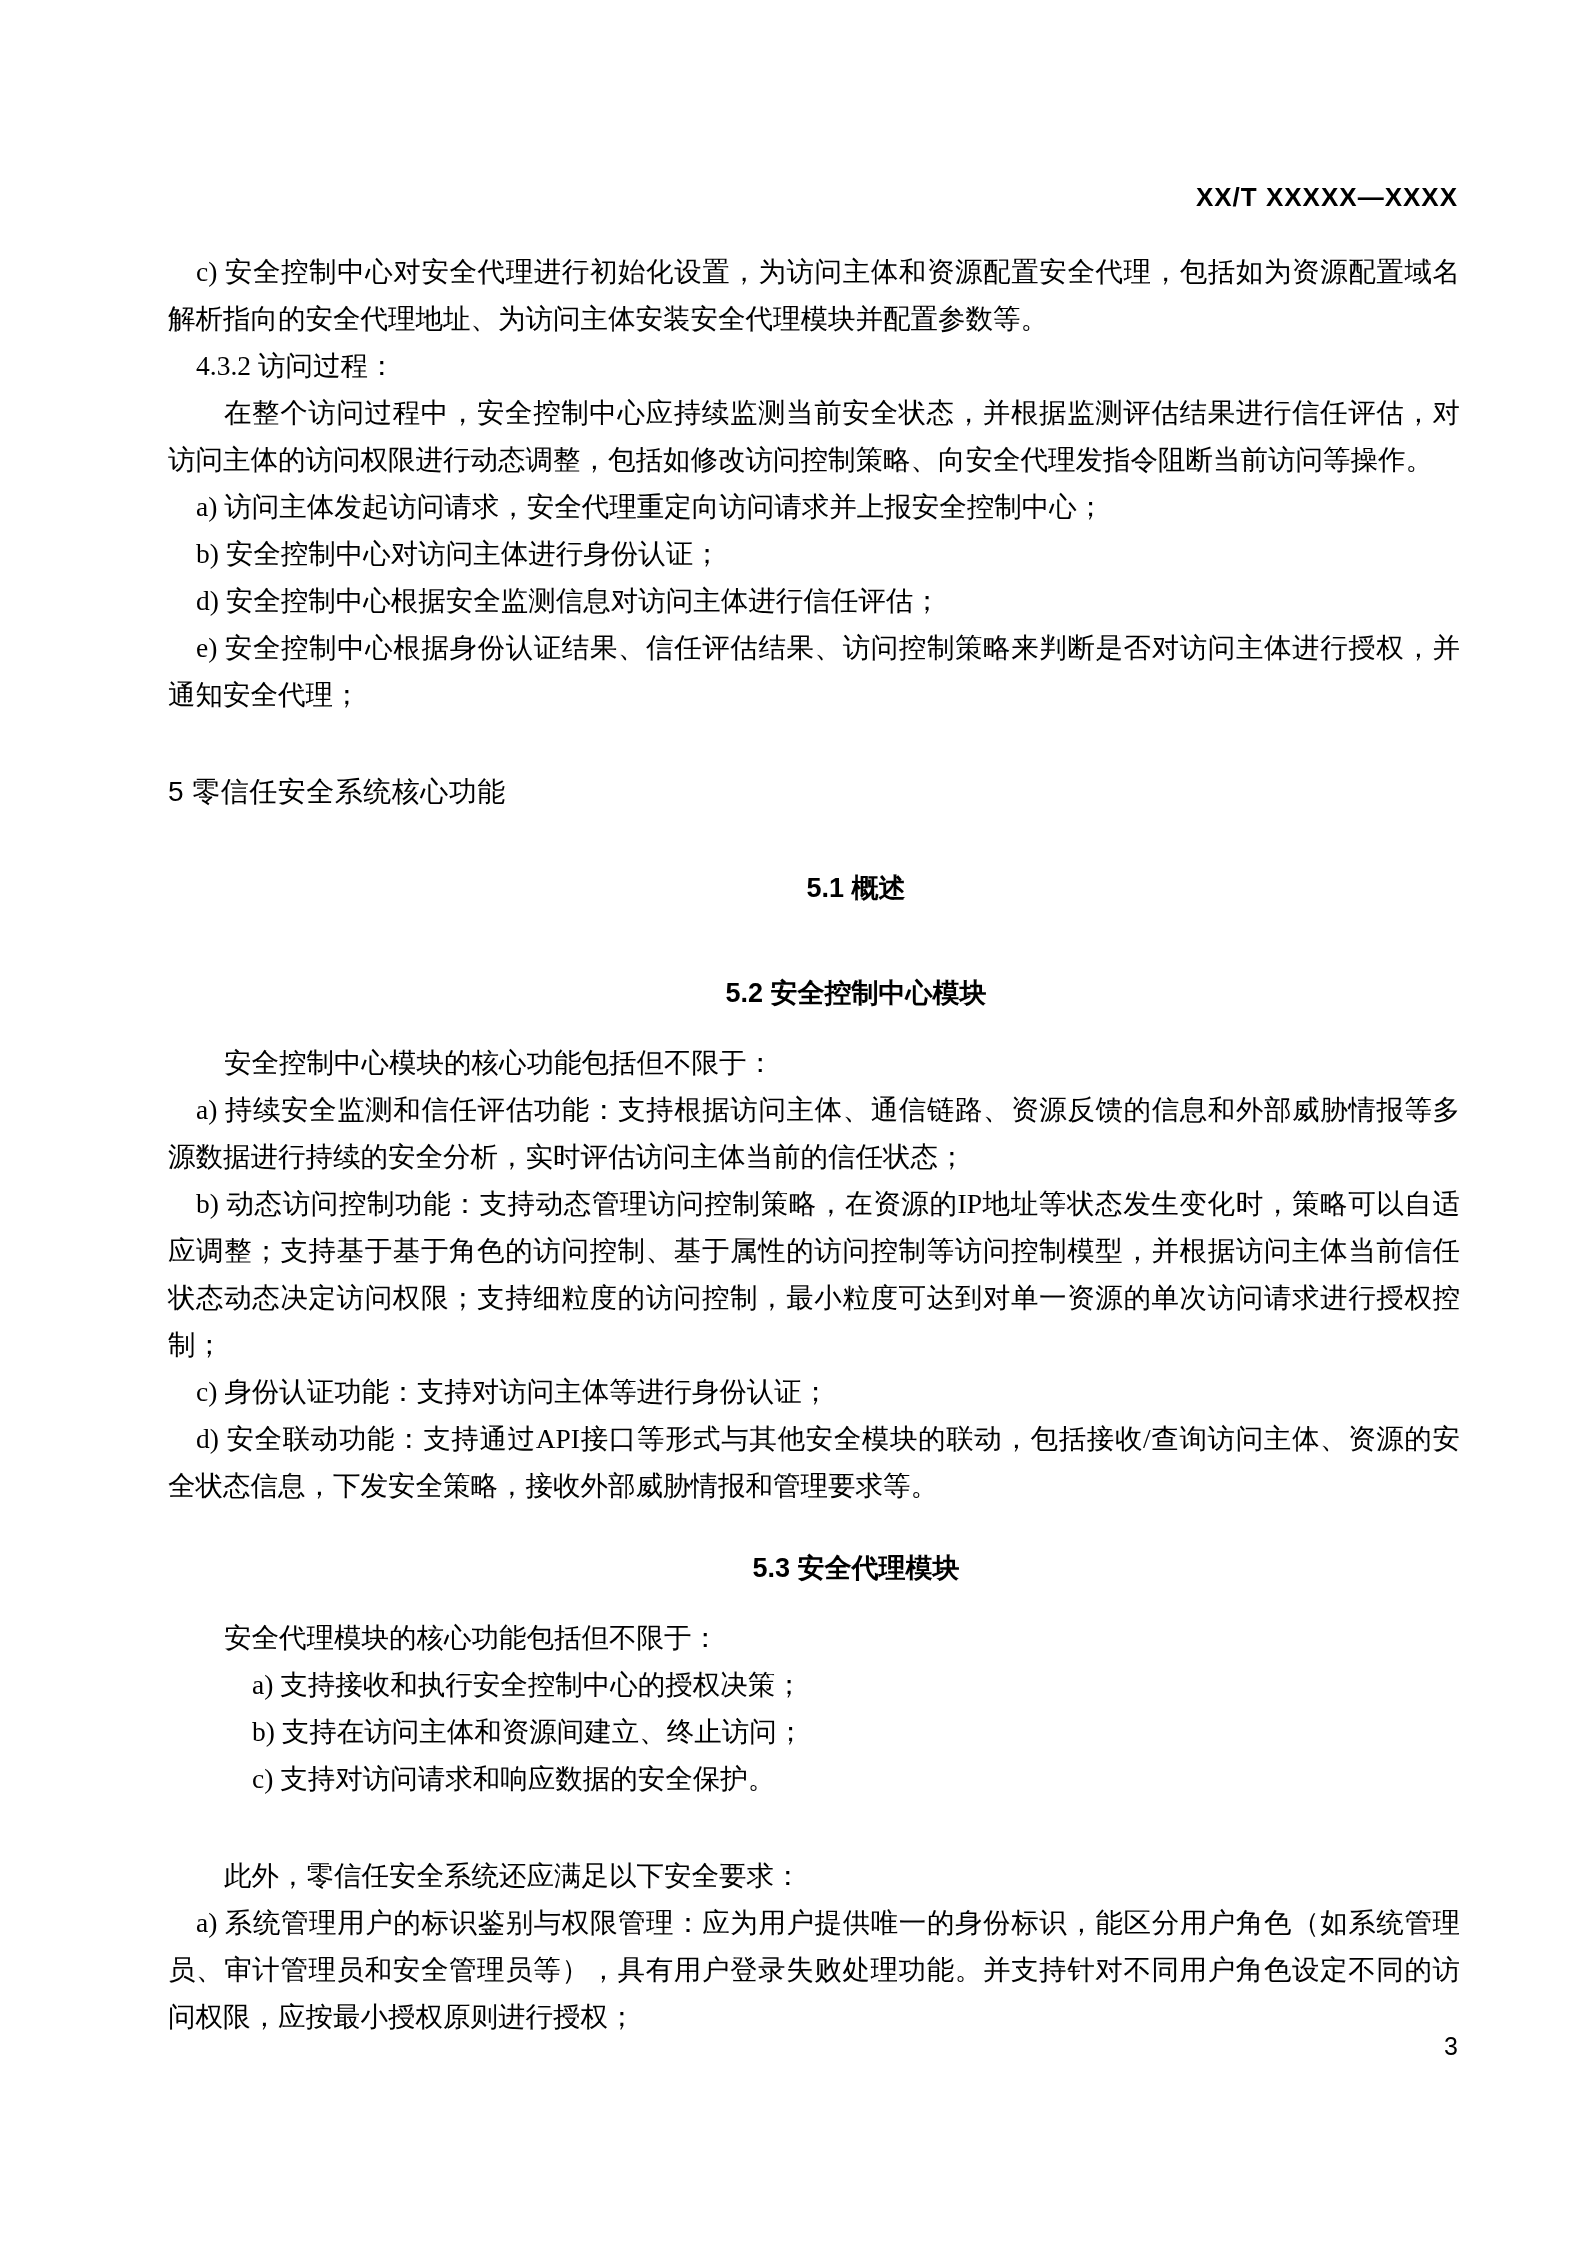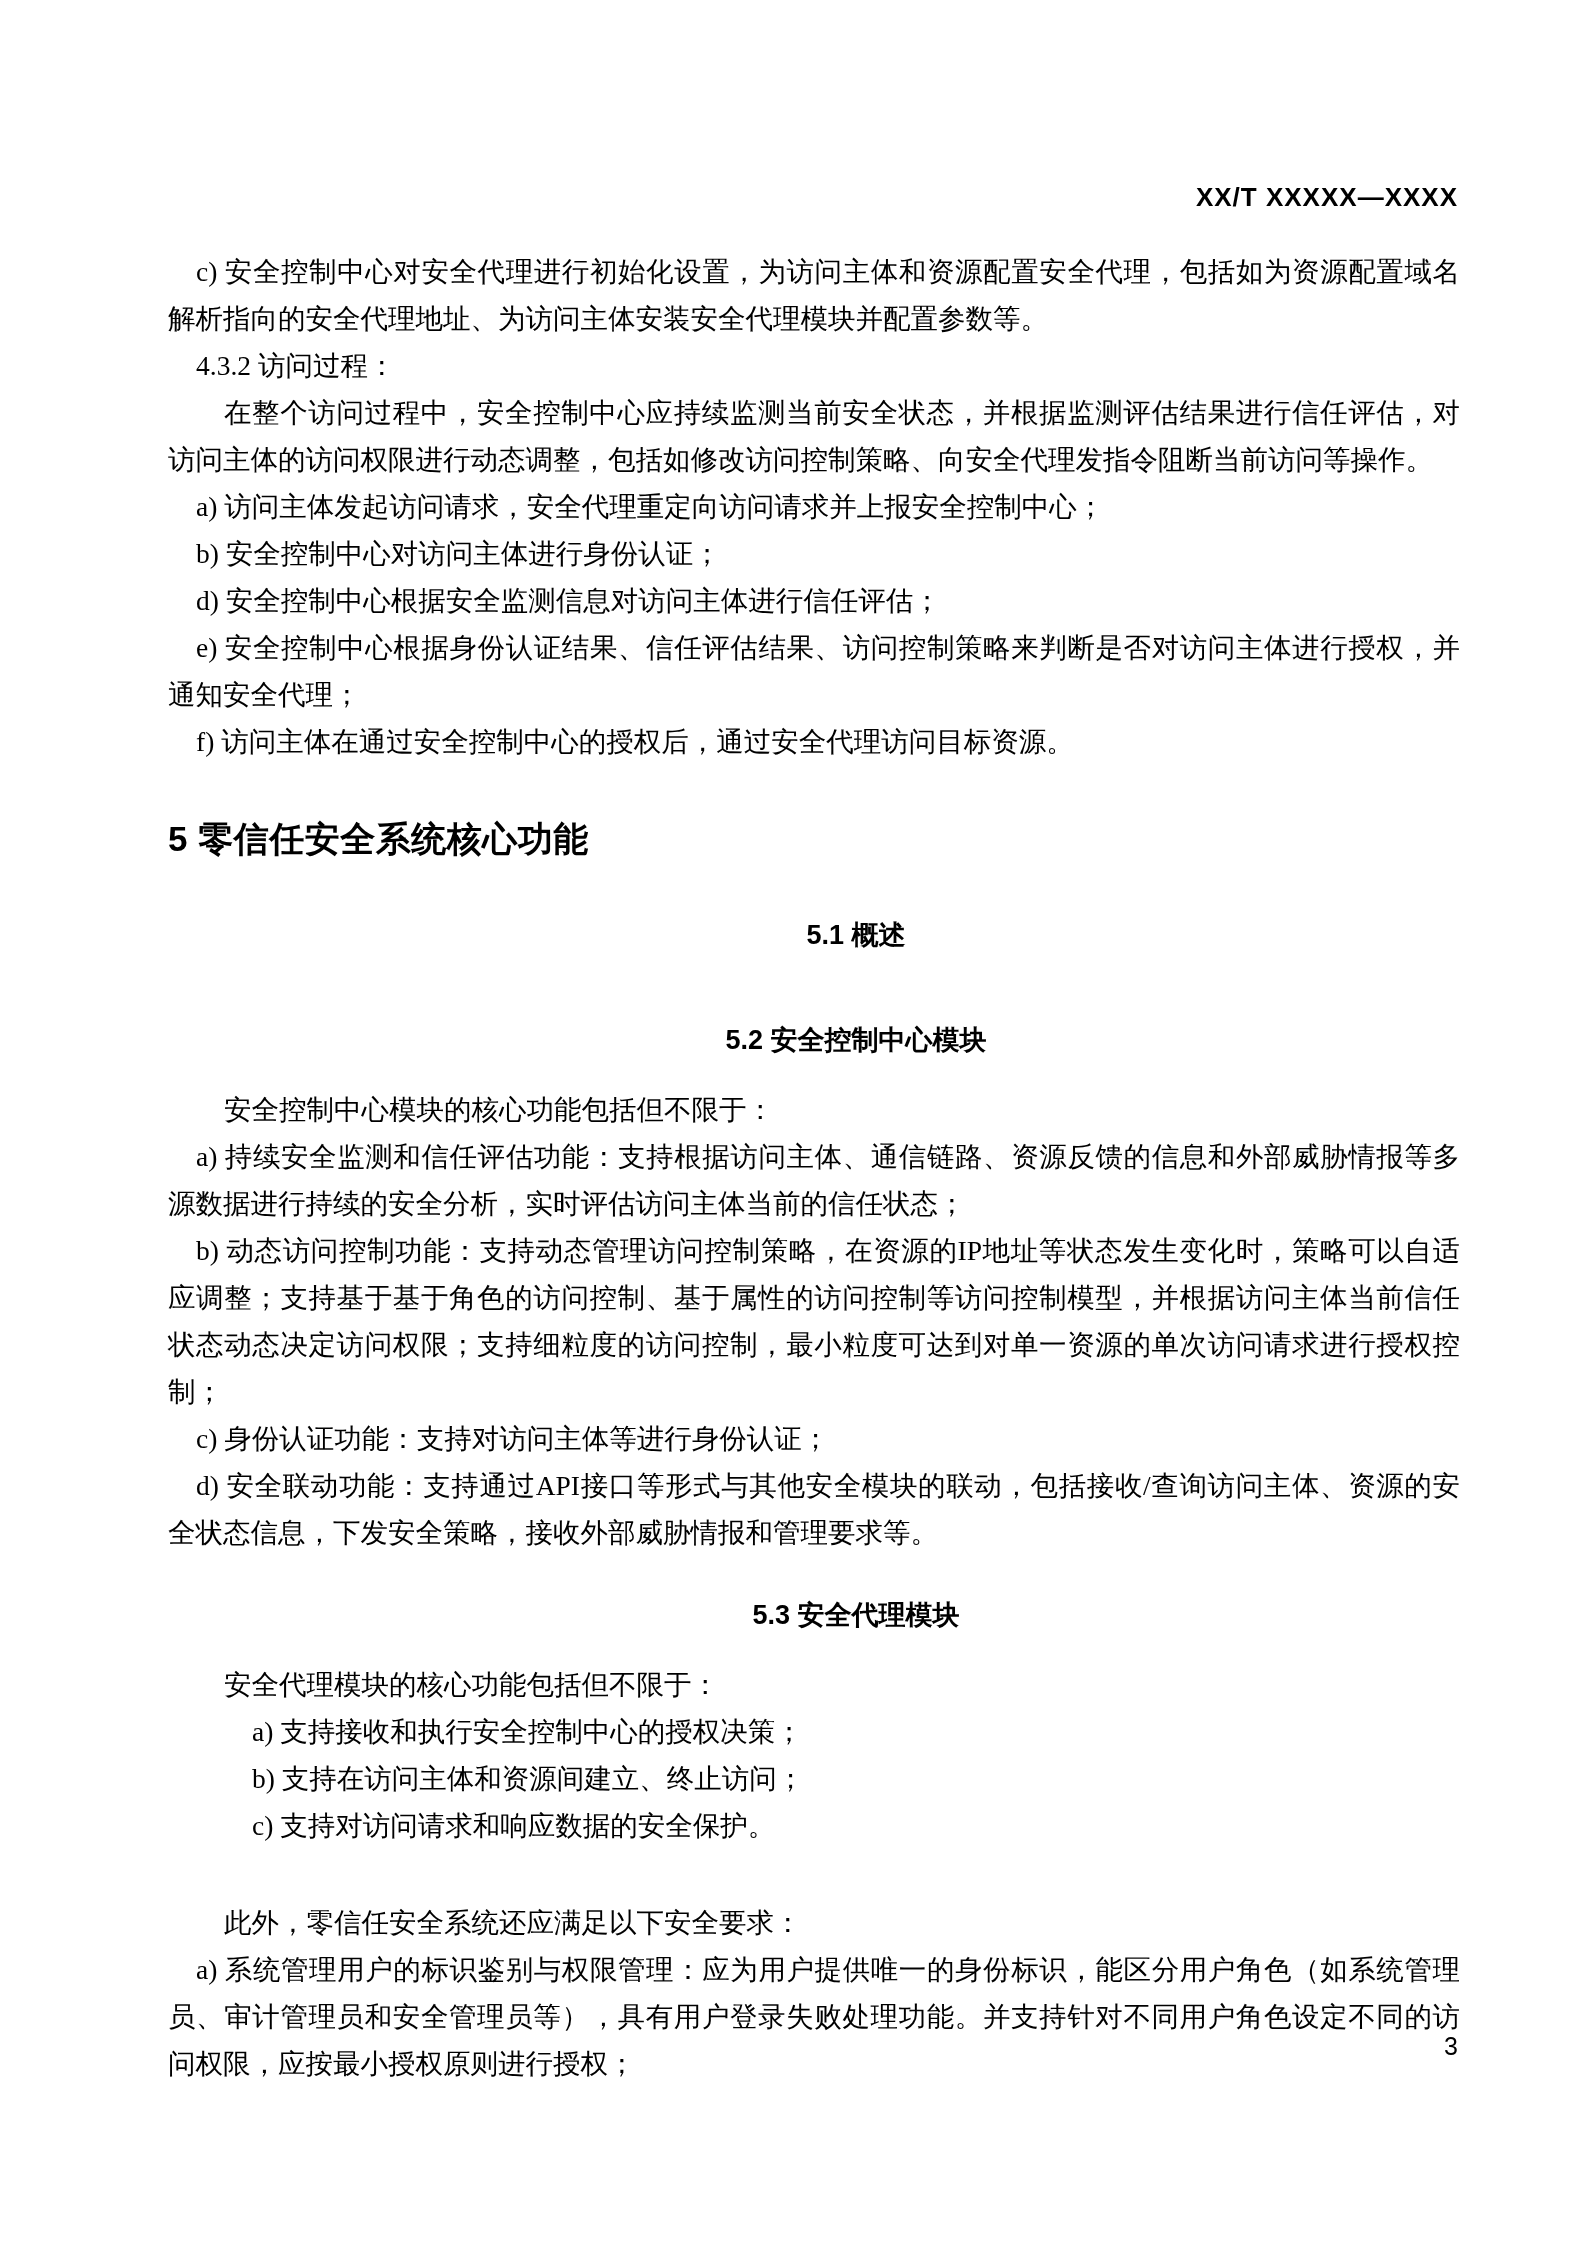--- a/index.html
+++ b/index.html
@@ -63,22 +63,22 @@
   p.list-flush { text-indent: 28px; }
   
   p.sublist {
     padding-left: 84px;
     text-indent: 0;
   }
 
   h1.sec {
     margin: 0;
     font-family: "Liberation Sans", "DejaVu Sans", sans-serif;
-    font-weight: bold;
-    font-size: 35px;
+    font-weight: normal;
+    font-size: 28px;
     line-height: 47px;
     letter-spacing: 0.5px;
   }
   h2.subsec {
     margin: 0;
     padding-left: 84px;
     font-family: "Liberation Sans", "DejaVu Sans", sans-serif;
     font-weight: bold;
     font-size: 27px;
     line-height: 47px;
@@ -111,21 +111,20 @@
     <p class="list-hang">c)  安全控制中心对安全代理进行初始化设置，为访问主体和资源配置安全代理，包括如为资源配置域名解析指向的安全代理地址、为访问主体安装安全代理模块并配置参数等。</p>
 
     <p class="list-flush">4.3.2  访问过程：</p>
 
     <p class="ind2">在整个访问过程中，安全控制中心应持续监测当前安全状态，并根据监测评估结果进行信任评估，对访问主体的访问权限进行动态调整，包括如修改访问控制策略、向安全代理发指令阻断当前访问等操作。</p>
 
     <p class="list-hang">a)  访问主体发起访问请求，安全代理重定向访问请求并上报安全控制中心；</p>
     <p class="list-hang">b)  安全控制中心对访问主体进行身份认证；</p>
     <p class="list-hang">d)  安全控制中心根据安全监测信息对访问主体进行信任评估；</p>
     <p class="list-hang">e)  安全控制中心根据身份认证结果、信任评估结果、访问控制策略来判断是否对访问主体进行授权，并通知安全代理；</p>
-    <p class="list-hang">f)  访问主体在通过安全控制中心的授权后，通过安全代理访问目标资源。</p>
 
     <div class="gap-lg"></div>
 
     <h1 class="sec">5    零信任安全系统核心功能</h1>
 
     <div class="gap-lg"></div>
 
     <h2 class="subsec">5.1    概述</h2>
 
     <div class="gap-sm"></div>

